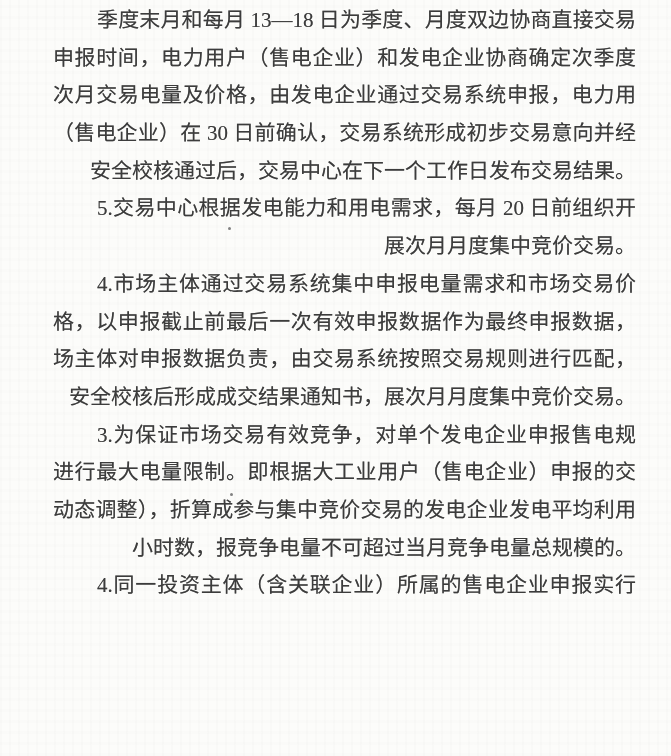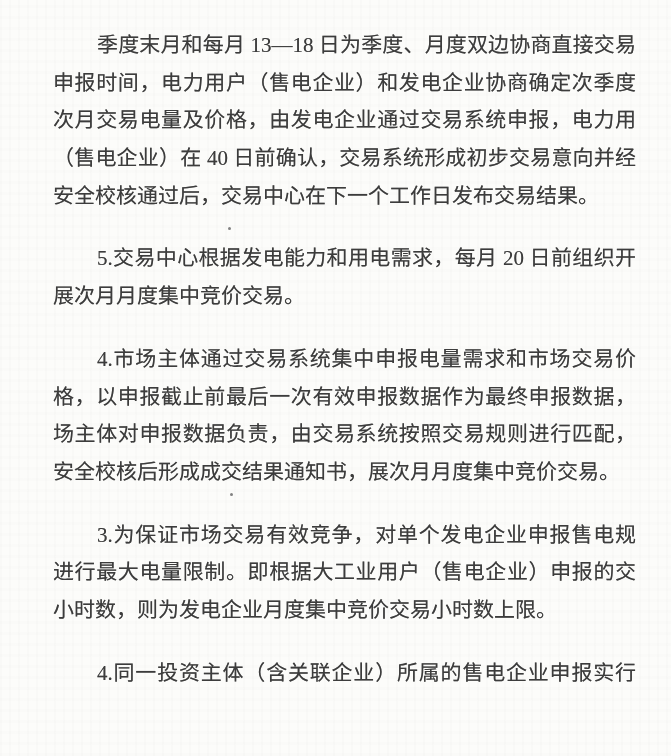--- a/index.html
+++ b/index.html
@@ -30,56 +30,56 @@
       #fcfcfa;
   }
   .line {
     height: 37.7px;
     line-height: 37.7px;
     font-size: 21px;
     color: #3c3c3c;
     text-shadow: 0 0 0.5px rgba(70,70,70,0.55);
     white-space: normal;
     overflow: hidden;
-    text-align: left;
+    text-align: right;
   }
   .line.just {
     text-align: justify;
     text-align-last: justify;
   }
   .line.indent {
     text-indent: 44px;
-    margin-top: 25px;
   }
   .speck {
     position: absolute;
     width: 3px;
     height: 3px;
     border-radius: 50%;
     background: rgba(90, 90, 90, 0.75);
   }
   .speck.s1 { left: 228px; top: 227px; }
   .speck.s2 { left: 230px; top: 493px; }
 </style>
 </head>
 <body>
 
 <div class="scan-page">
 
   <div class="line indent just">季度末月和每月 13—18 日为季度、月度双边协商直接交易</div>
   <div class="line just">申报时间，电力用户（售电企业）和发电企业协商确定次季度或</div>
   <div class="line just">次月交易电量及价格，由发电企业通过交易系统申报，电力用户</div>
-  <div class="line just">（售电企业）在 40 日前确认，交易系统形成初步交易意向并经</div>
+  <div class="line just">（售电企业）在 30 日前确认，交易系统形成初步交易意向并经</div>
   <div class="line">安全校核通过后，交易中心在下一个工作日发布交易结果。</div>
   <div class="line indent just">5.交易中心根据发电能力和用电需求，每月 20 日前组织开</div>
   <div class="line">展次月月度集中竞价交易。</div>
   <div class="line indent just">4.市场主体通过交易系统集中申报电量需求和市场交易价</div>
   <div class="line just">格，以申报截止前最后一次有效申报数据作为最终申报数据，市</div>
   <div class="line just">场主体对申报数据负责，由交易系统按照交易规则进行匹配，经</div>
   <div class="line">安全校核后形成成交结果通知书，展次月月度集中竞价交易。</div>
   <div class="line indent just">3.为保证市场交易有效竞争，对单个发电企业申报售电规模</div>
   <div class="line just">进行最大电量限制。即根据大工业用户（售电企业）申报的交易</div>
-  <div class="line">小时数，则为发电企业月度集中竞价交易小时数上限。</div>
+  <div class="line just">动态调整），折算成参与集中竞价交易的发电企业发电平均利用</div>
+  <div class="line">小时数，报竞争电量不可超过当月竞争电量总规模的。</div>
   <div class="line indent just">4.同一投资主体（含关联企业）所属的售电企业申报实行最</div>
 
   <div class="speck s1"></div>
   <div class="speck s2"></div>
 </div>
 
 </body></html>

